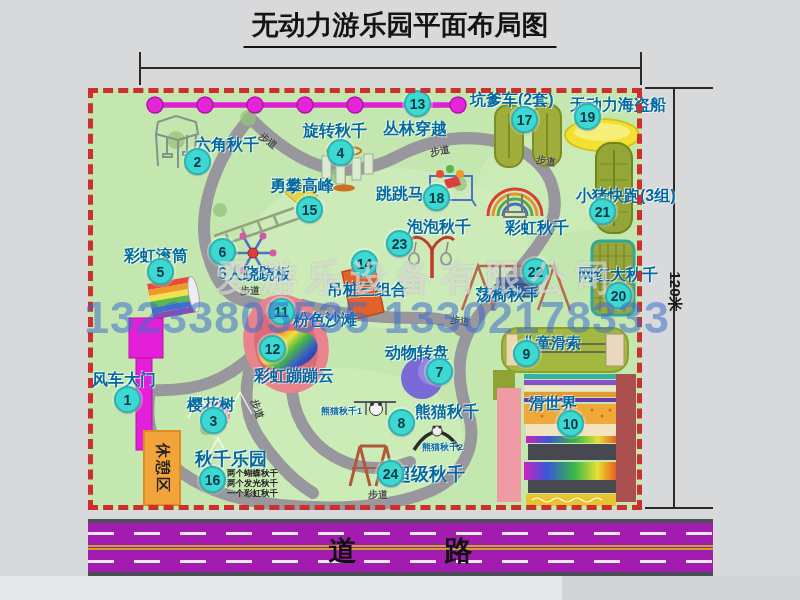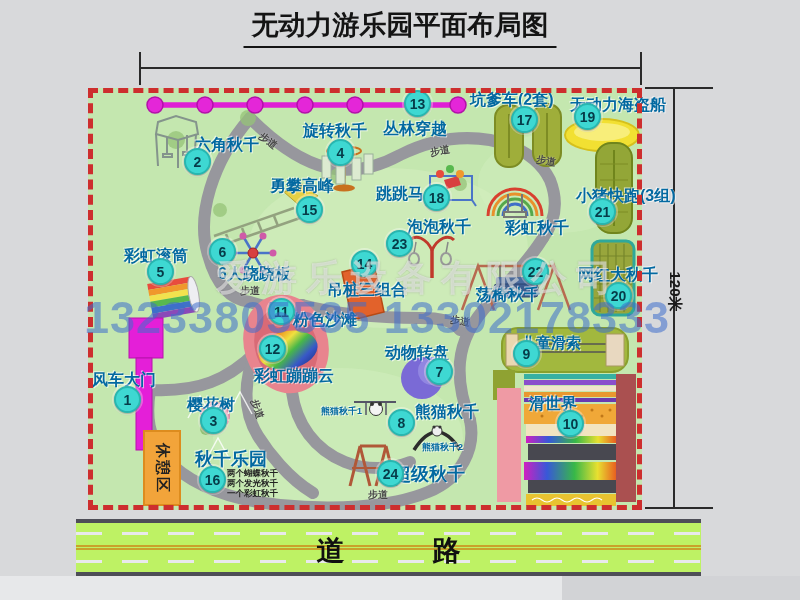--- a/index.html
+++ b/index.html
@@ -22,21 +22,21 @@
   .notes{position:absolute;font-size:8.5px;line-height:10px;font-weight:bold;color:#222;z-index:30;white-space:nowrap;}
   .bd{position:absolute;font-size:10px;font-weight:bold;color:#474747;z-index:28;white-space:nowrap;
       text-shadow:0 0 2px rgba(255,255,255,.5);}
   .rest{position:absolute;left:55px;top:342px;width:38px;height:76px;background:#f2a43a;border:2px solid #dd8c1e;
         box-sizing:border-box;z-index:25;display:flex;align-items:center;justify-content:center;}
   .rest span{transform:rotate(90deg);font-size:15px;font-weight:bold;color:#222;letter-spacing:2px;white-space:nowrap;}
   .wm-co{position:absolute;left:128px;top:166px;font-size:36px;font-weight:bold;letter-spacing:9px;
          color:rgba(252,252,252,.5);text-shadow:0 0 2px rgba(110,110,110,.4);z-index:49;white-space:nowrap;}
   .wm-ph{position:absolute;left:-4px;top:204px;font-size:45px;font-weight:bold;letter-spacing:1px;
          color:rgba(62,110,204,.55);z-index:49;white-space:nowrap;}
-  .road{position:absolute;left:76px;top:519px;width:625px;height:57px;background:#bef264;
+  .road{position:absolute;left:88px;top:519px;width:625px;height:57px;background:#a21caf;
         border-top:4px solid #4e4e57;border-bottom:4px solid #4e4e57;box-sizing:border-box;z-index:3;}
   .road-dash{position:absolute;left:0;width:100%;height:3px;
         background:repeating-linear-gradient(90deg,#e9e9eb 0 26px,transparent 26px 46px);}
   .road-yellow{position:absolute;left:0;width:100%;height:2px;background:#c9a22a;}
   .road-label{position:absolute;width:100%;top:9px;text-align:center;font-size:28px;font-weight:bold;color:#101010;
         letter-spacing:40px;text-indent:40px;}
   .strip{position:absolute;height:24px;top:576px;z-index:2;}
 </style>
 </head>
 <body>

